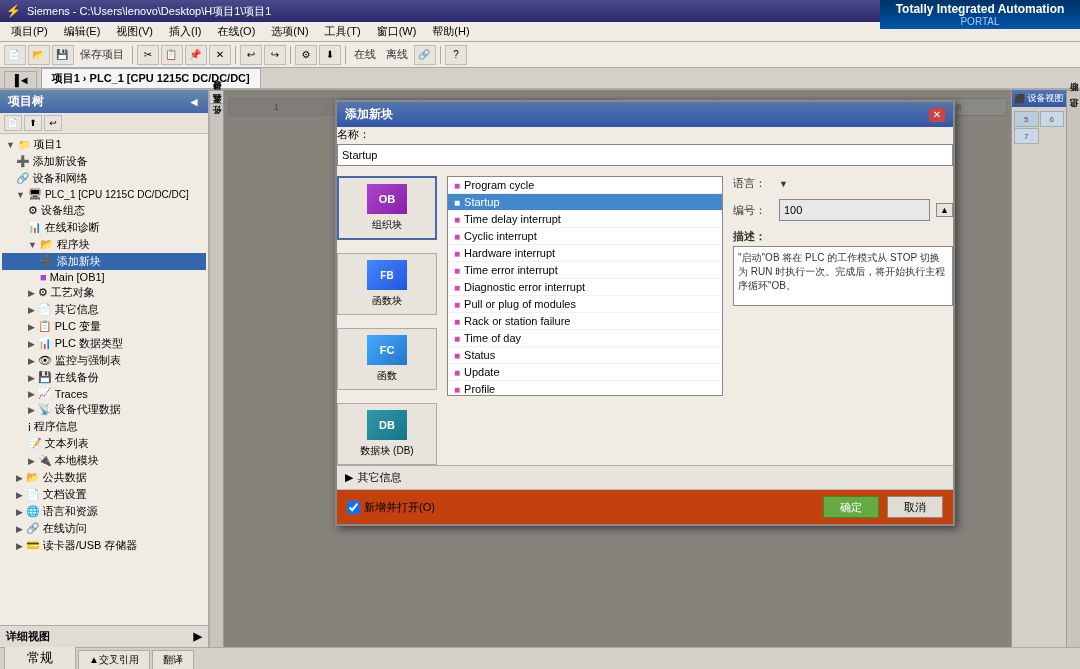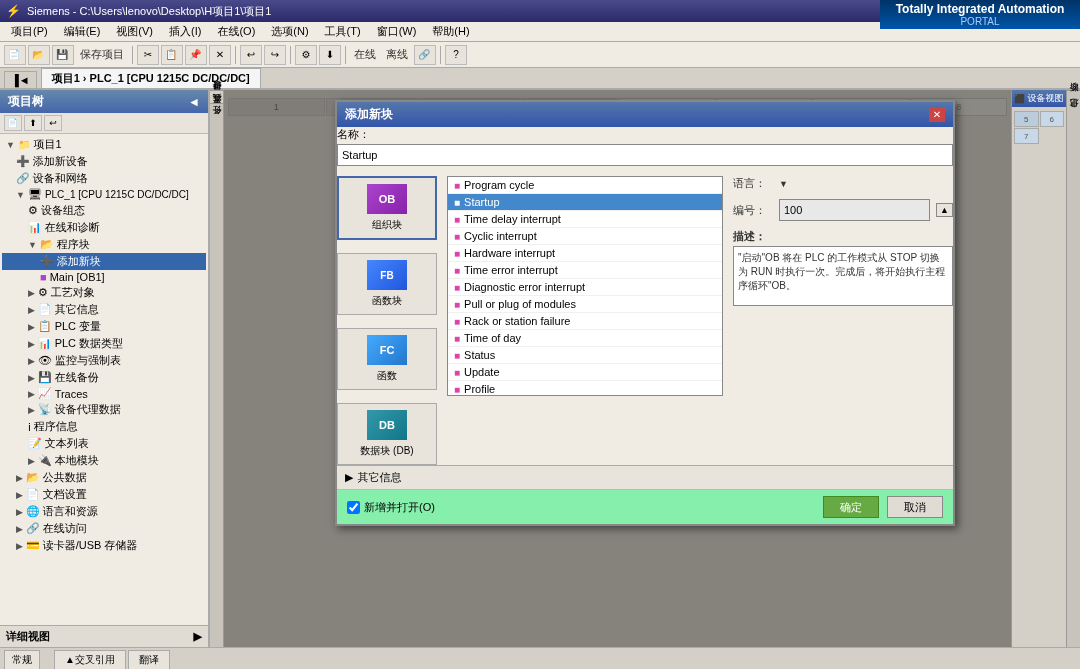--- a/index.html
+++ b/index.html
@@ -325,21 +325,21 @@
       line-height: 1.4;
       min-height: 60px;
     }
     .desc-label { font-size: 11px; color: #333; margin-bottom: 2px; font-weight: bold; }
     .more-info { color: #0055cc; text-decoration: underline; cursor: pointer; font-size: 11px; }
 
     
     .dialog-footer {
       border-top: 1px solid #bbb;
       padding: 6px 10px;
-      background: #86efac;
+      background: #c2410c;
       display: flex;
       align-items: center;
       gap: 8px;
     }
     .checkbox-row { display: flex; align-items: center; gap: 4px; font-size: 11px; }
     .dialog-btn {
       padding: 3px 16px;
       font-size: 11px;
       border: 1px solid #888;
       cursor: pointer;
@@ -784,16 +784,16 @@
   </div>
 
   <div style="width:14px;background:#c8c4bc;border-left:1px solid #999;display:flex;flex-direction:column;">
     <div style="writing-mode:vertical-rl;transform:rotate(180deg);padding:8px 1px;font-size:9px;cursor:pointer;border-bottom:1px solid #999;">诊断</div>
     <div style="writing-mode:vertical-rl;transform:rotate(180deg);padding:8px 1px;font-size:9px;cursor:pointer;">信息</div>
   </div>
 
 </div>
 
 <div style="background:#d4d0c8;height:22px;display:flex;align-items:flex-end;padding:0 4px;border-top:1px solid #aaa;">
-  <div style="background:#e8e4dc;border:1px solid #aaa;border-bottom:none;padding:2px 7px;font-size:10px;cursor:pointer;margin-right:14px;">常规</div>
+  <div style="background:#e8e4dc;border:1px solid #aaa;border-bottom:none;padding:2px 22px;font-size:13px;cursor:pointer;margin-right:2px;">常规</div>
   <div style="background:#e8e4dc;border:1px solid #aaa;border-bottom:none;padding:2px 10px;font-size:10px;cursor:pointer;margin-right:2px;">▲交叉引用</div>
   <div style="background:#e8e4dc;border:1px solid #aaa;border-bottom:none;padding:2px 10px;font-size:10px;cursor:pointer;">翻译</div>
 </div>
 
 </body></html>

